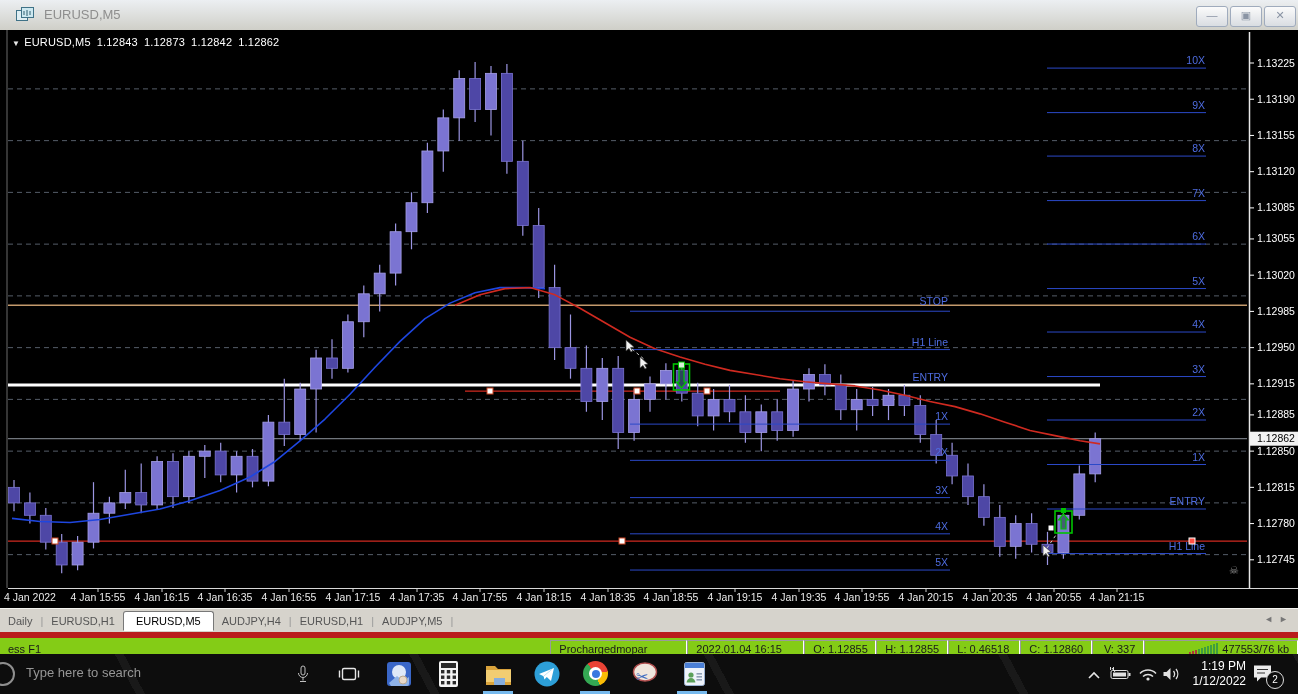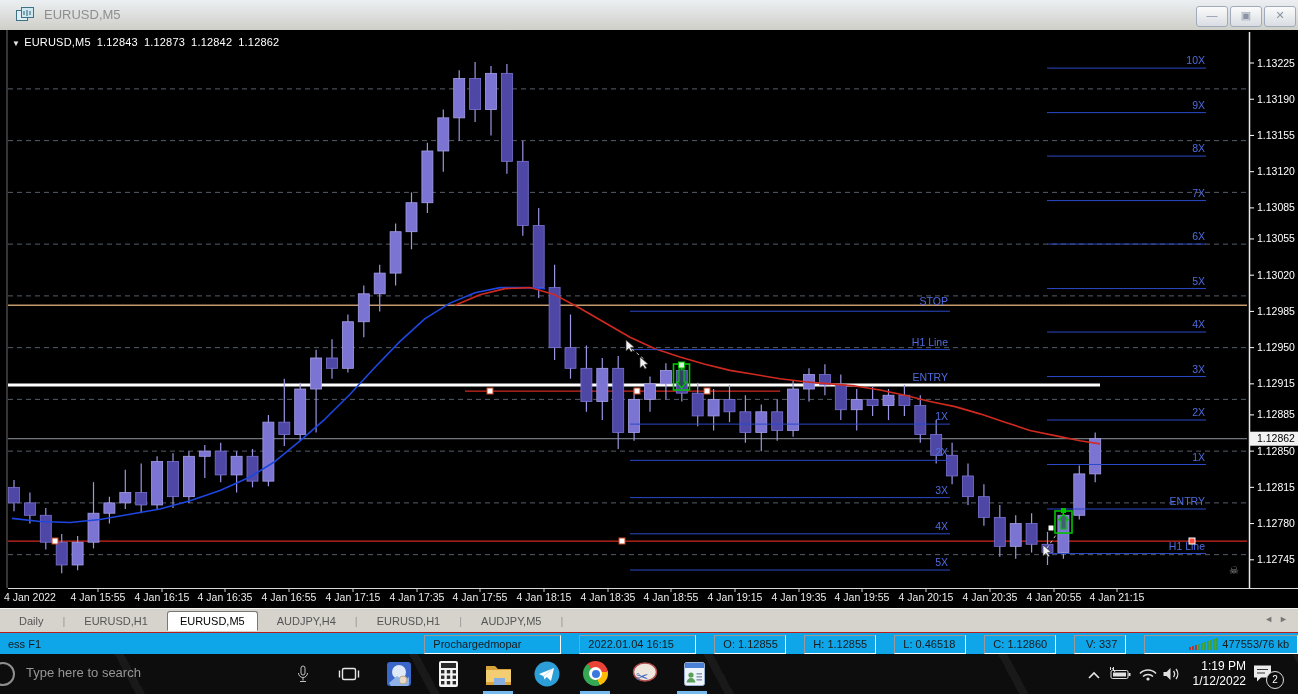--- a/index.html
+++ b/index.html
@@ -9,28 +9,28 @@
   #titlebar .appicon{position:absolute;left:16px;top:7px;}
   #titlebar .title{position:absolute;left:44px;top:7px;font-size:13px;color:#8e8e8e;}
   .winbtn{position:absolute;top:6px;width:30px;height:19px;background:linear-gradient(#fbfbfb,#d9dde2);border:1px solid #9fabbd;border-radius:3px;color:#8a94a4;font-size:11px;text-align:center;line-height:17px;}
   
   #chartsvg{position:absolute;left:0;top:30px;}
   #chart-header{position:absolute;left:12px;top:36px;color:#fff;font-size:11px;letter-spacing:.2px;}
   #chart-header span{margin-right:6px;}
   #chart-header .tri{font-size:8px;margin-right:4px;color:#e8e8e8;}
   
   #tabbar{position:absolute;left:0;top:608px;width:1298px;height:24px;background:#d6d3cc;border-top:1px solid #f4f4f0;display:flex;align-items:center;font-size:11px;color:#555;}
-  .tab{padding:3px 19px;white-space:nowrap;}
+  .tab{padding:3px 8px;white-space:nowrap;}
   .tab.active{background:#fff;border:1px solid #787878;border-bottom:1px solid #fff;border-radius:3px 3px 0 0;color:#000;padding:3px 12px;}
   .tabsep{color:#999;}
   #tab-scroll{position:absolute;right:4px;top:5px;color:#777;font-size:9px;letter-spacing:6px;}
   
-  #statusbar{position:absolute;left:0;top:632px;width:1298px;height:22px;background:#0ea5e9;border-top:1px solid #b91c1c;display:flex;align-items:center;font-size:11px;color:#1a1a1a;}
+  #statusbar{position:absolute;left:0;top:632px;width:1298px;height:22px;background:#84cc16;border-top:6px solid #b91c1c;display:flex;align-items:center;font-size:11px;color:#1a1a1a;}
   #status-help{margin-left:2px;padding:1px 6px;}
-  .scell{border:1px solid;border-color:#9a9a9a #fff #fff #9a9a9a;padding:1px 8px;height:15px;line-height:15px;white-space:nowrap;margin-left:18px;}
+  .scell{border:1px solid;border-color:#9a9a9a #fff #fff #9a9a9a;padding:1px 8px;height:15px;line-height:15px;white-space:nowrap;}
   #status-cells{margin-left:auto;display:flex;}
   #traffic-cell{display:flex;align-items:center;gap:4px;padding-left:44px;}
   #traffic-bars{display:flex;align-items:flex-end;gap:1px;height:12px;}
   #traffic-bars i{display:block;width:2px;background:#3f9e3f;}
   #traffic-bars i.r{background:#b03838;}
   
   #taskbar{position:absolute;left:0;top:654px;width:1298px;height:40px;background:#0d0d0d;background-image:repeating-linear-gradient(62deg,transparent 0 120px,rgba(255,255,255,.05) 120px 128px,transparent 128px 260px);}
   #cortana-ring{position:absolute;left:-9px;top:8px;width:20px;height:20px;border:2px solid #8f8f8f;border-radius:50%;}
   #search-text{position:absolute;left:26px;top:11px;font-size:13px;color:#969696;}
   .tb{position:absolute;top:7px;}

